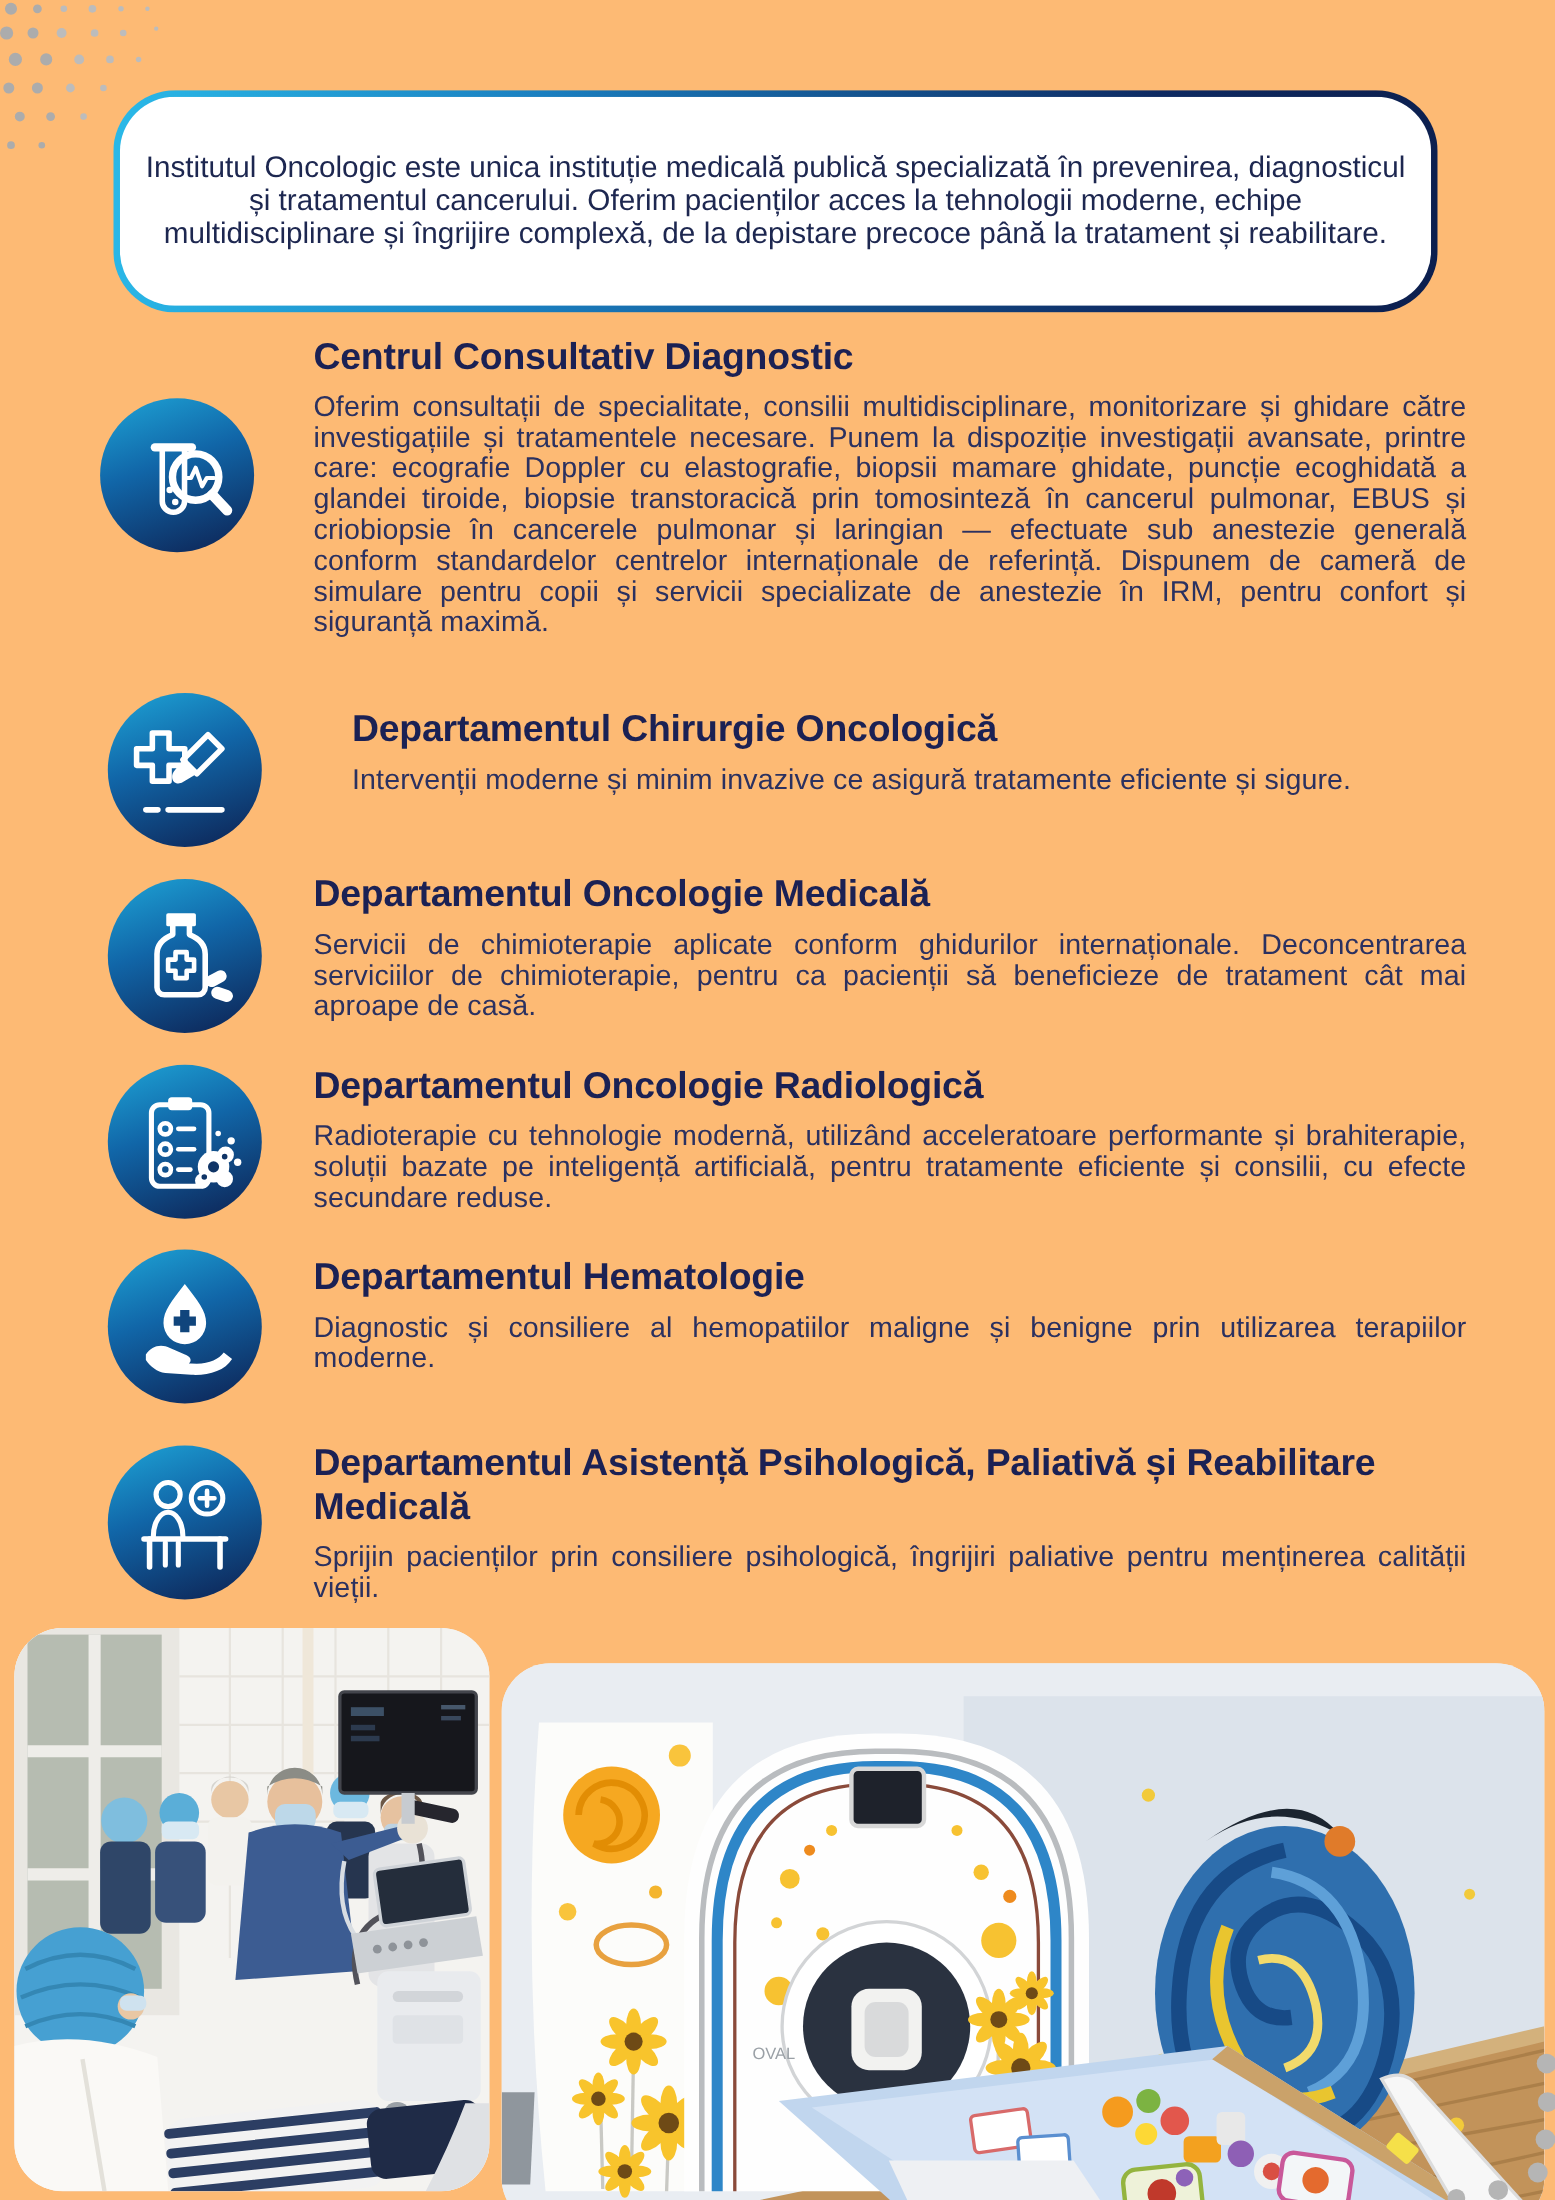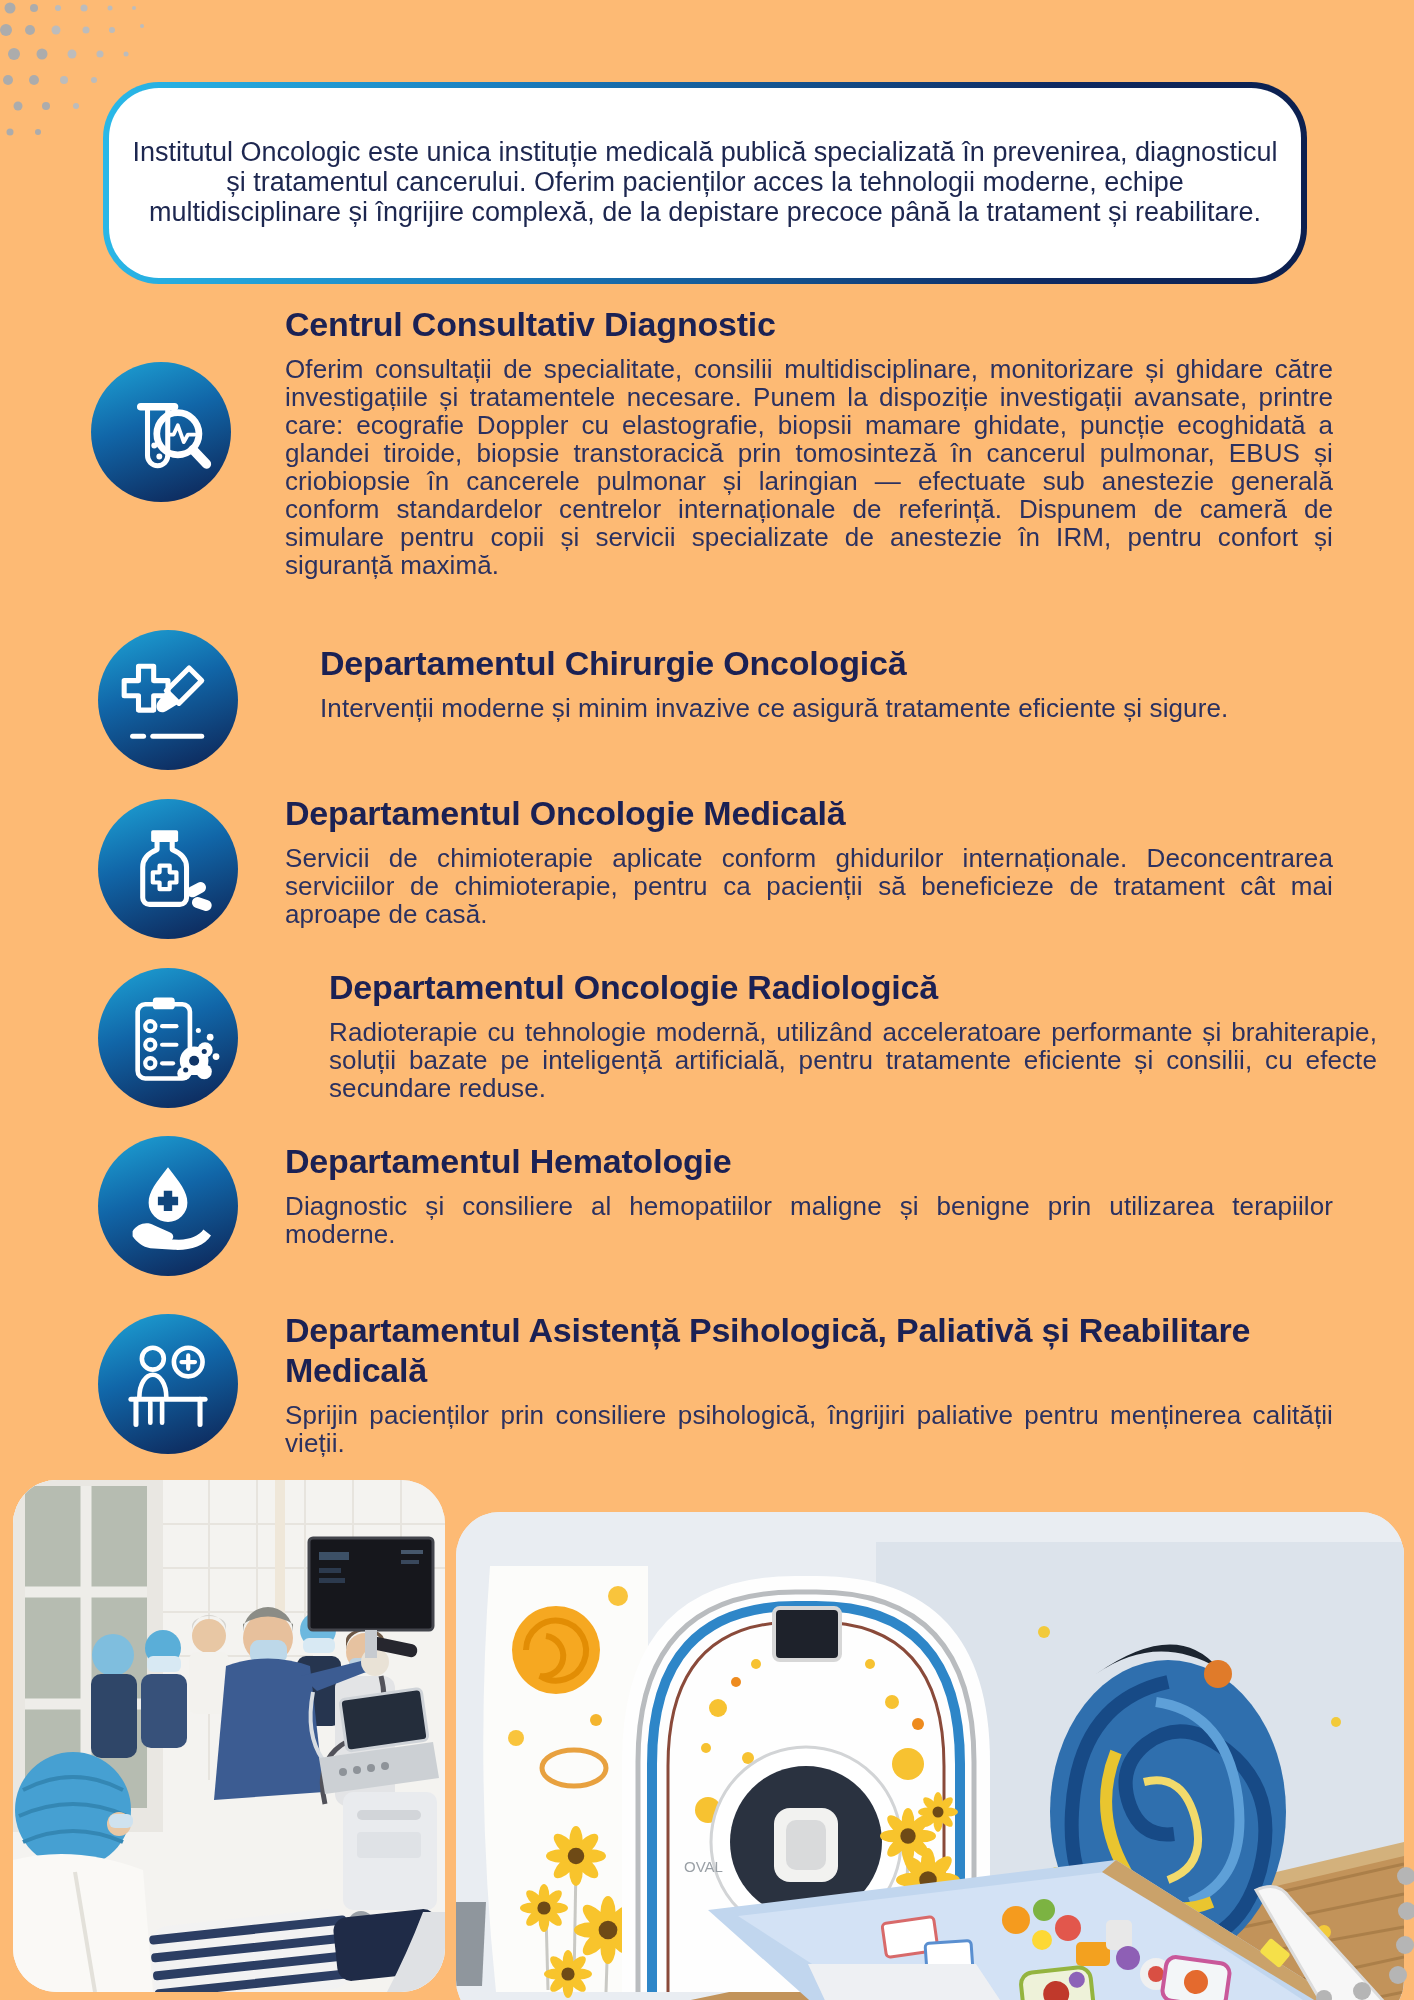--- a/index.html
+++ b/index.html
@@ -152,21 +152,21 @@
           <circle cx="106" cy="61" r="3"></circle>
         <circle cx="127" cy="92" r="4"></circle>
       </g>
       <g fill="#0f3466" stroke="none">
         <circle cx="101" cy="97" r="6"></circle>
           <circle cx="113" cy="86" r="3"></circle>
           <circle cx="91" cy="108" r="3"></circle>
       </g>
     </svg>
   </div>
-  <div class="dept-text" style="left:285px;top:967px;margin-left:44px;">
+  <div class="dept-text" style="left:285px;top:967px;">
     <h2 class="dept-title">Departamentul Oncologie Radiologică</h2>
     <p class="dept-body">Radioterapie cu tehnologie modernă, utilizând acceleratoare performante și brahiterapie, soluții bazate pe inteligență artificială, pentru tratamente eficiente și consilii, cu efecte secundare reduse.</p>
   </div>
 
   <div class="dept-icon" style="left:98px;top:1136px;">
     <svg viewBox="0 0 140 140" fill="none" stroke="#fff" stroke-linecap="round" stroke-linejoin="round">
       <path d="M70 24 C84 42 93 53 93 66 a23 23 0 0 1 -46 0 c0 -13 9 -24 23 -42 Z" fill="#fff" stroke="none"></path>
       <path d="M65 52 h10 v7 h7 v10 h-7 v7 H65 v-7 h-7 V59 h7 Z" fill="#10457c" stroke="none"></path>
       <path d="M28 100 c6 -9 16 -12 26 -7 l18 8 c7 3 5 11 -3 10 l-12 -2 26 1 c14 0 24 -5 29 -12 l9 7 c-8 13 -26 18 -44 17 l-28 -2 c-9 -1 -16 -7 -21 -14 Z" fill="#fff" stroke="none"></path>
     </svg>

